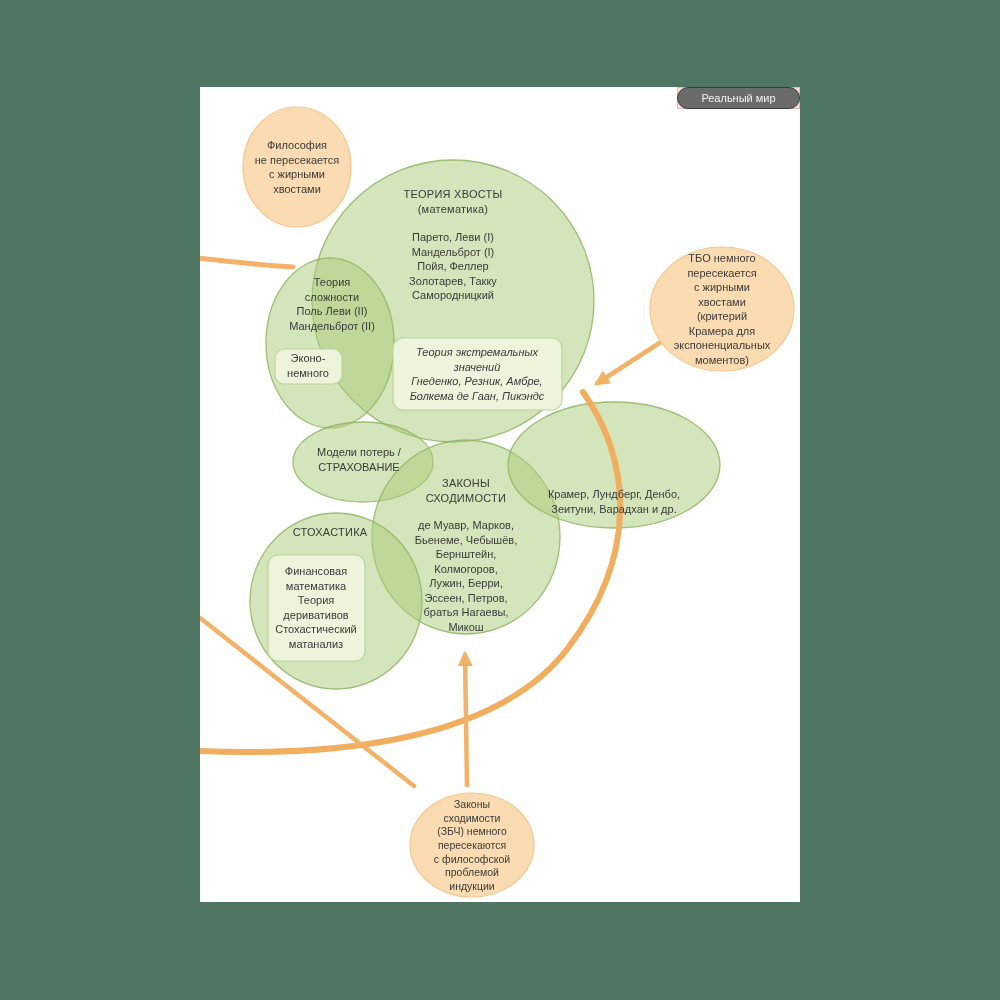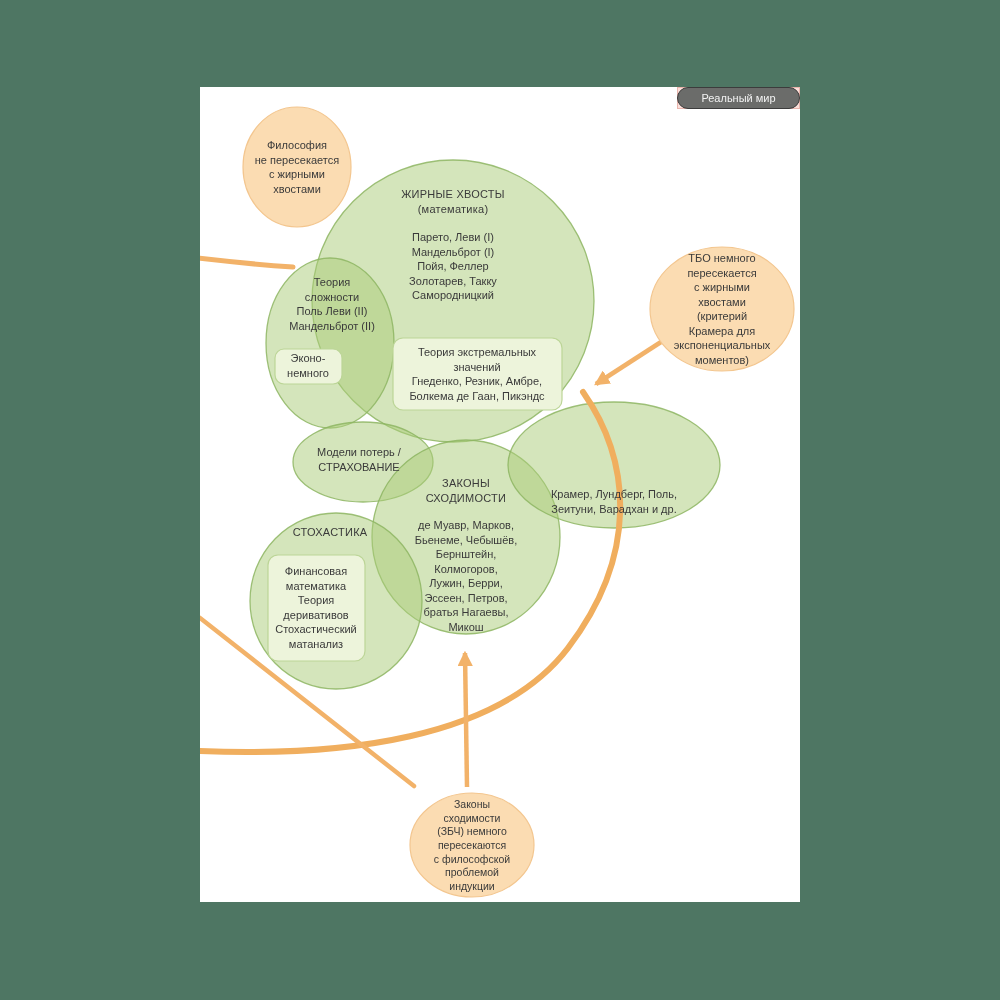--- a/index.html
+++ b/index.html
@@ -48,54 +48,54 @@
       <path d="M 383 305 C 432 375 438 469 368 561 C 298 653 140 670 -3 664" fill="none" stroke="#f0ae5e" stroke-width="6" stroke-linecap="round"></path>
       <path d="M 0 531 L 214 699" fill="none" stroke="#f2b269" stroke-width="4.5" stroke-linecap="round"></path>
       <path d="M 267 700 L 265 566" fill="none" stroke="#f2b269" stroke-width="4.5" marker-end="url(#ah)"></path>
       <path d="M 461 255 L 396 297" fill="none" stroke="#f2b269" stroke-width="4.5" marker-end="url(#ah)"></path>
 
       <ellipse cx="97" cy="80" rx="54" ry="60" fill="#fbdcb2" stroke="#f3c68f" stroke-width="1.2"></ellipse>
       <ellipse cx="522" cy="222" rx="72" ry="62" fill="#fbdcb2" stroke="#f3c68f" stroke-width="1.2"></ellipse>
       <ellipse cx="272" cy="758" rx="62" ry="52" fill="#fbdcb2" stroke="#f3c68f" stroke-width="1.2"></ellipse>
     </svg>
 
-    <div class="lbl caps" style="left:253px;top:115px;">ЖИРНЫЕ ХВОСТЫ
+    <div class="lbl caps" style="left:253px;top:115px;">ТЕОРИЯ ХВОСТЫ
 (математика)</div>
     <div class="lbl" style="left:253px;top:179px;">Парето, Леви (I)
 Мандельброт (I)
 Пойя, Феллер
 Золотарев, Такку
 Самородницкий</div>
 
     <div class="lbl" style="left:132px;top:217px;">Теория
 сложности
 Поль Леви (II)
 Мандельброт (II)</div>
     <div class="lbl" style="left:108px;top:279px;">Эконо-
 немного</div>
-    <div class="lbl" style="left:277px;top:287px;">Теория экстремальных
+    <div class="lbl" style="left:277px;top:287px;font-style:italic;">Теория экстремальных
 значений
 Гнеденко, Резник, Амбре,
 Болкема де Гаан, Пикэндс</div>
 
     <div class="lbl" style="left:159px;top:373px;">Модели потерь /
 СТРАХОВАНИЕ</div>
 
     <div class="lbl caps" style="left:266px;top:404px;">ЗАКОНЫ
 СХОДИМОСТИ</div>
     <div class="lbl" style="left:266px;top:489px;">де Муавр, Марков,
 Бьенеме, Чебышёв,
 Бернштейн,
 Колмогоров,
 Лужин, Берри,
 Эссеен, Петров,
 братья Нагаевы,
 Микош</div>
 
-    <div class="lbl" style="left:414px;top:415px;">Крамер, Лундберг, Поль,
+    <div class="lbl" style="left:414px;top:415px;">Крамер, Лундберг, Денбо,
 Зеитуни, Варадхан и др.</div>
 
     <div class="lbl caps" style="left:130px;top:445px;">СТОХАСТИКА</div>
     <div class="lbl" style="left:116px;top:521px;">Финансовая
 математика
 Теория
 деривативов
 Стохастический
 матанализ</div>
 

